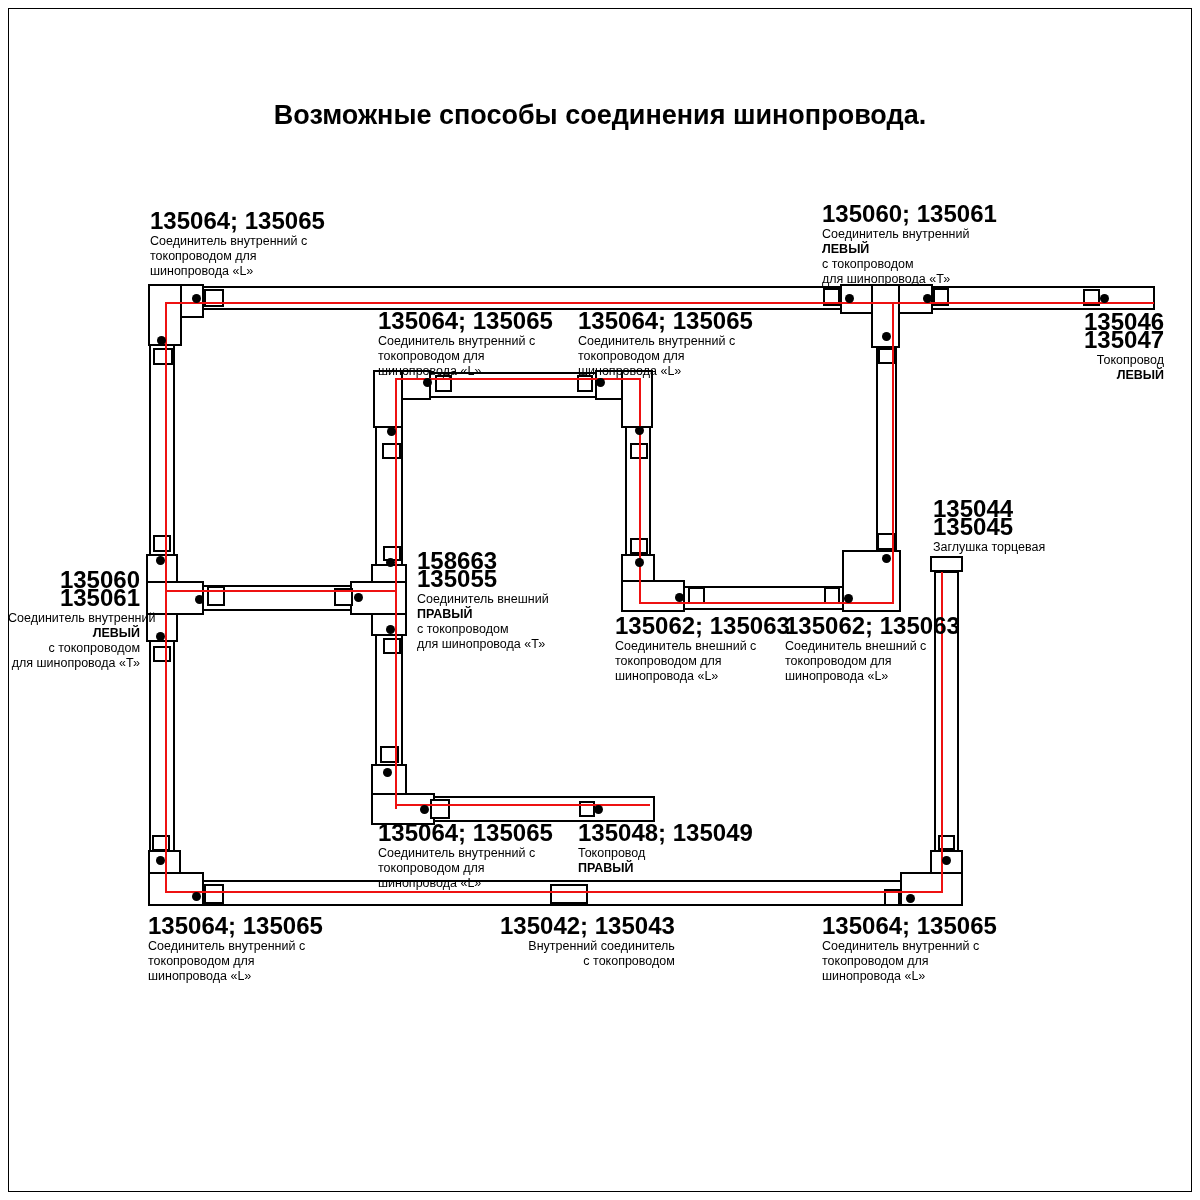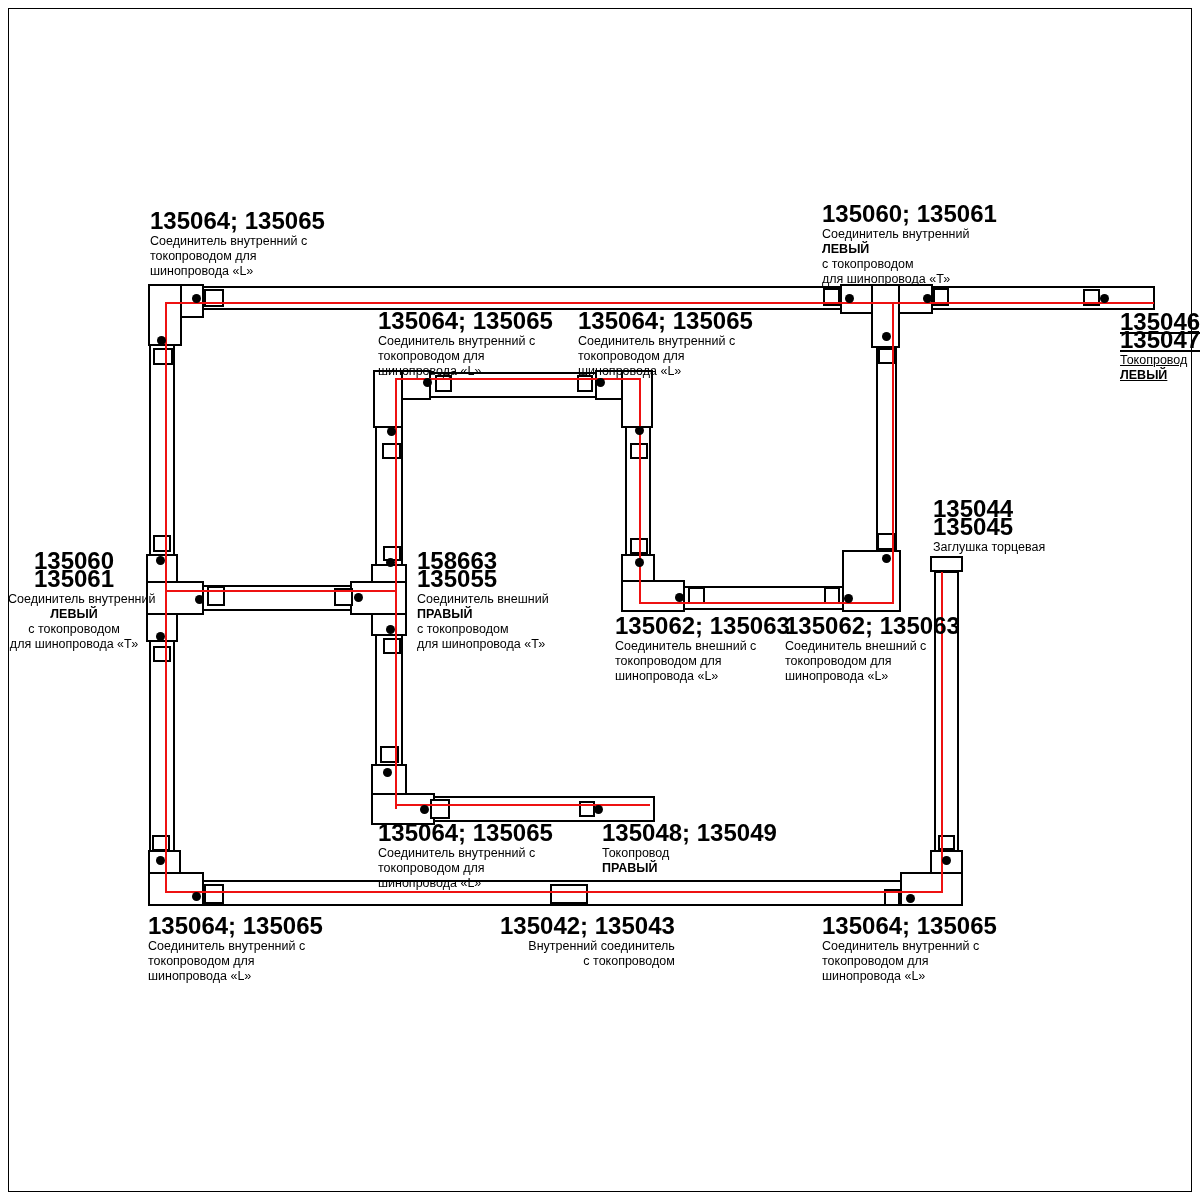--- a/index.html
+++ b/index.html
@@ -15,20 +15,21 @@
   .pcode{font-size:24px;font-weight:bold;line-height:18px;white-space:nowrap;}
   .pline{font-size:12.5px;line-height:15px;white-space:nowrap;}
   .pline.b{font-weight:bold;}
   .pgap{height:4px;}
 </style>
 </head>
 <body>
 
 <div id="page">
   <div id="frame"></div>
+  <div class="title-line" style="top:100px;">Возможные способы соединения шинопровода.</div>
   <div id="diagram">
       <div class="track" style="left: 150px; top: 286px; width: 1005px; height: 24px;"></div>
       <div class="track" style="left: 149px; top: 286px; width: 26px; height: 620px;"></div>
       <div class="track" style="left: 175px; top: 585px; width: 201px; height: 26px;"></div>
       <div class="track" style="left: 375px; top: 372px; width: 28px; height: 451px;"></div>
       <div class="track" style="left: 375px; top: 372px; width: 276px; height: 26px;"></div>
       <div class="track" style="left: 625px; top: 372px; width: 26px; height: 240px;"></div>
       <div class="track" style="left: 625px; top: 586px; width: 274px; height: 24px;"></div>
       <div class="track" style="left: 876px; top: 310px; width: 21px; height: 300px;"></div>
       <div class="track" style="left: 934px; top: 571px; width: 25px; height: 335px;"></div>
@@ -132,42 +133,42 @@
         <div class="pline">шинопровода «L»</div>
       </div>
       <div class="plabel" style="left: 822px; top: 205px; text-align: left;">
         <div class="pcode">135060; 135061</div>
         <div class="pgap"></div>
         <div class="pline">Соединитель внутренний</div>
         <div class="pline b">ЛЕВЫЙ</div>
         <div class="pline">с токопроводом</div>
         <div class="pline">для шинопровода «Т»</div>
       </div>
-      <div class="plabel" style="left: 1120px; top: 313px; text-align: left; text-decoration: underline;">
+      <div class="plabel" style="left: 1084px; top: 313px; text-align: right;">
         <div class="pcode">135046</div>
         <div class="pcode">135047</div>
         <div class="pgap"></div>
         <div class="pline">Токопровод</div>
         <div class="pline b">ЛЕВЫЙ</div>
       </div>
       <div class="plabel" style="left: 378px; top: 312px; text-align: left;">
         <div class="pcode">135064; 135065</div>
         <div class="pgap"></div>
         <div class="pline">Соединитель внутренний с</div>
         <div class="pline">токопроводом для</div>
         <div class="pline">шинопровода «L»</div>
       </div>
       <div class="plabel" style="left: 578px; top: 312px; text-align: left;">
         <div class="pcode">135064; 135065</div>
         <div class="pgap"></div>
         <div class="pline">Соединитель внутренний с</div>
         <div class="pline">токопроводом для</div>
         <div class="pline">шинопровода «L»</div>
       </div>
-      <div class="plabel" style="left: 8px; top: 552px; width: 132px; text-align: center;">
+      <div class="plabel" style="left: 8px; top: 571px; width: 132px; text-align: right;">
         <div class="pcode">135060</div>
         <div class="pcode">135061</div>
         <div class="pgap"></div>
         <div class="pline">Соединитель внутренний</div>
         <div class="pline b">ЛЕВЫЙ</div>
         <div class="pline">с токопроводом</div>
         <div class="pline">для шинопровода «Т»</div>
       </div>
       <div class="plabel" style="left: 417px; top: 552px; text-align: left;">
         <div class="pcode">158663</div>
@@ -198,21 +199,21 @@
         <div class="pgap"></div>
         <div class="pline">Заглушка торцевая</div>
       </div>
       <div class="plabel" style="left: 378px; top: 824px; text-align: left;">
         <div class="pcode">135064; 135065</div>
         <div class="pgap"></div>
         <div class="pline">Соединитель внутренний с</div>
         <div class="pline">токопроводом для</div>
         <div class="pline">шинопровода «L»</div>
       </div>
-      <div class="plabel" style="left: 578px; top: 824px; text-align: left; margin-left: 24px;">
+      <div class="plabel" style="left: 578px; top: 824px; text-align: left;">
         <div class="pcode">135048; 135049</div>
         <div class="pgap"></div>
         <div class="pline">Токопровод</div>
         <div class="pline b">ПРАВЫЙ</div>
       </div>
       <div class="plabel" style="left: 148px; top: 917px; text-align: left;">
         <div class="pcode">135064; 135065</div>
         <div class="pgap"></div>
         <div class="pline">Соединитель внутренний с</div>
         <div class="pline">токопроводом для</div>

